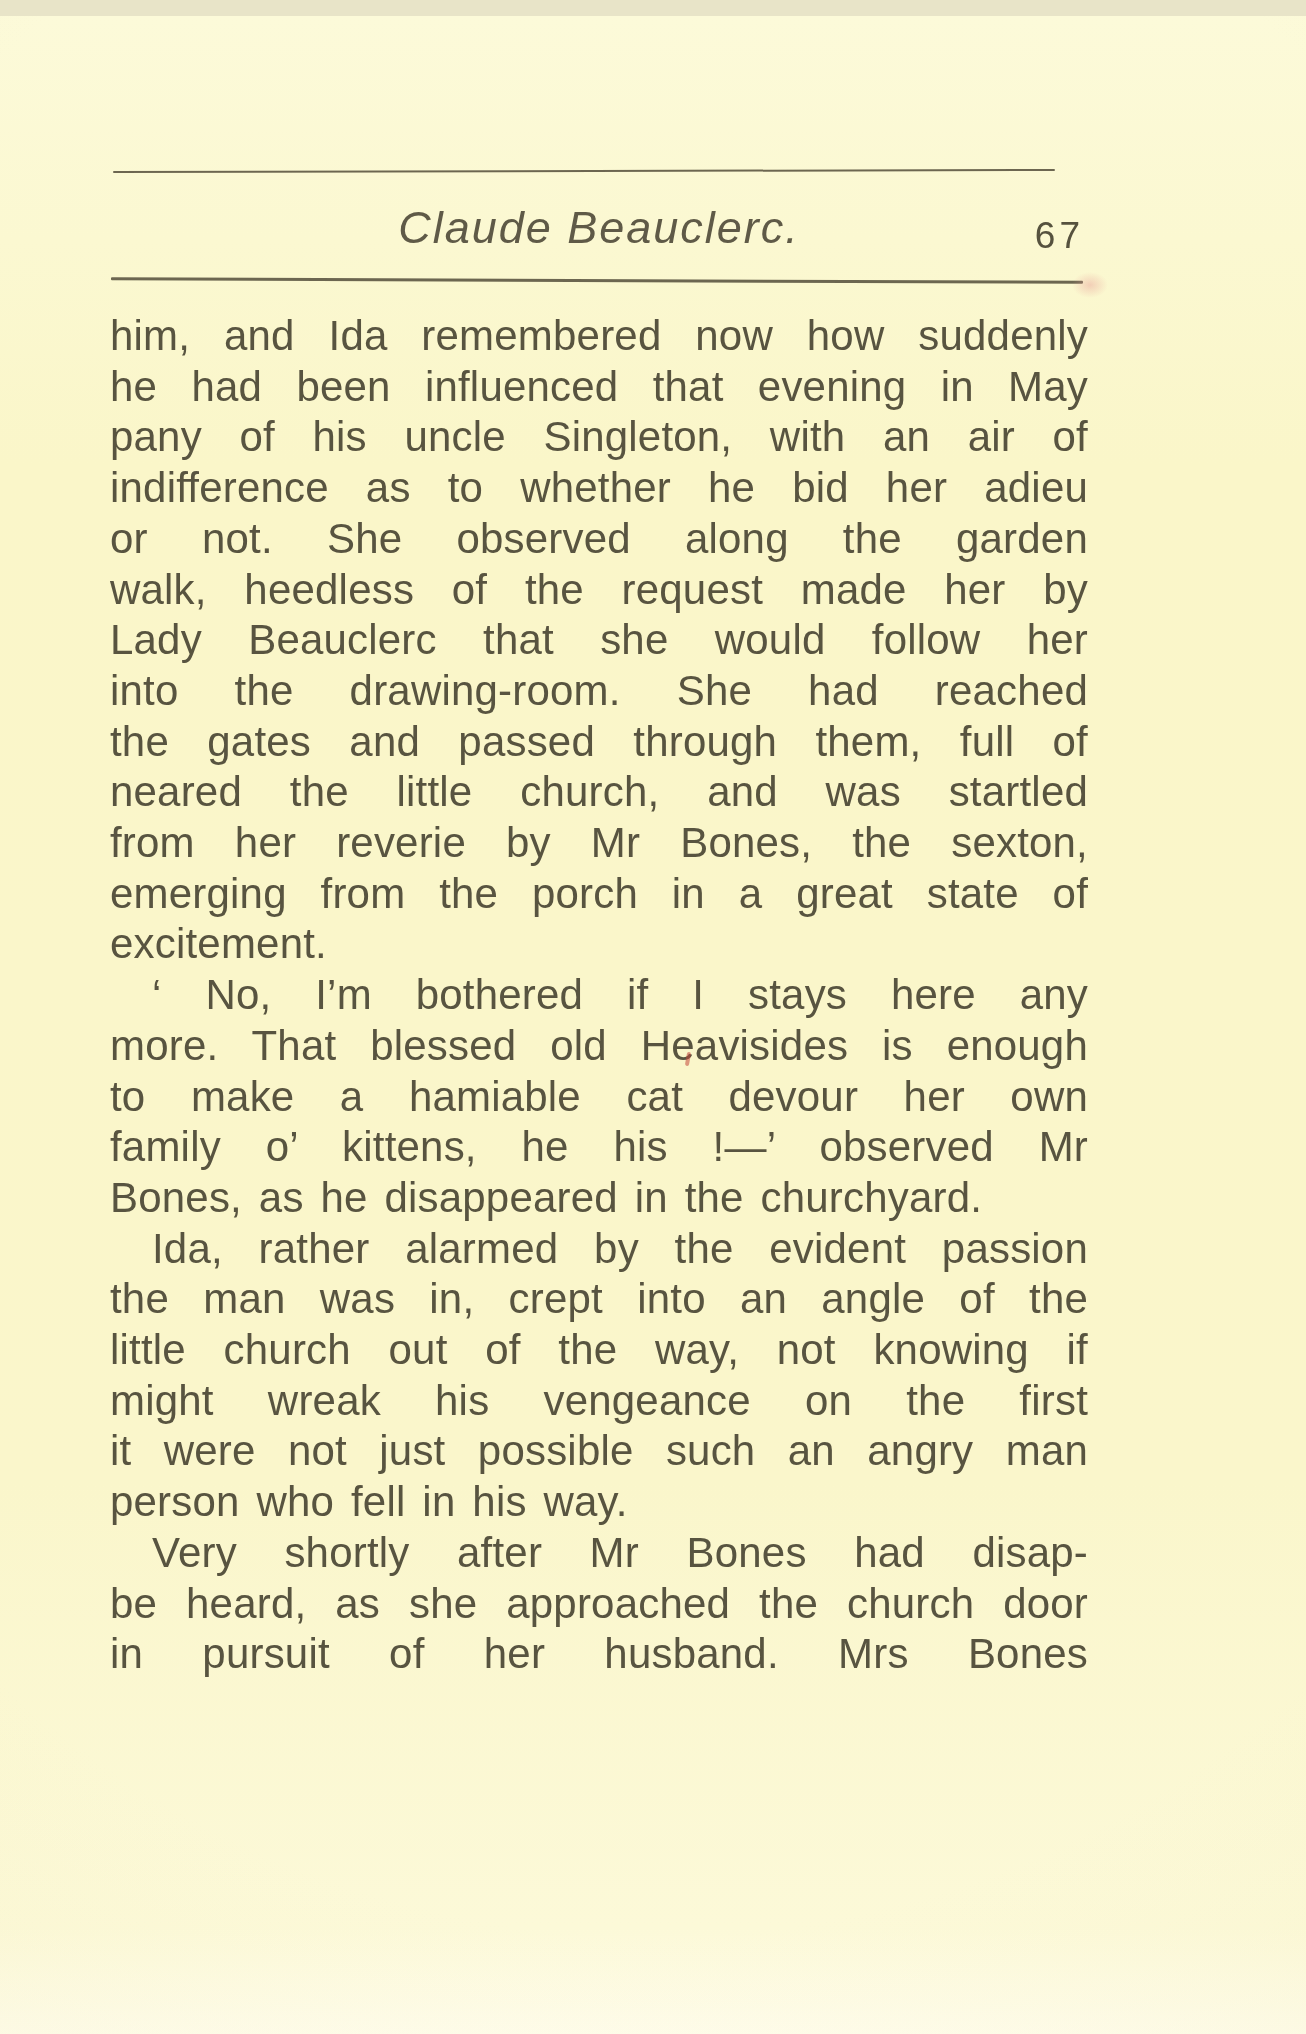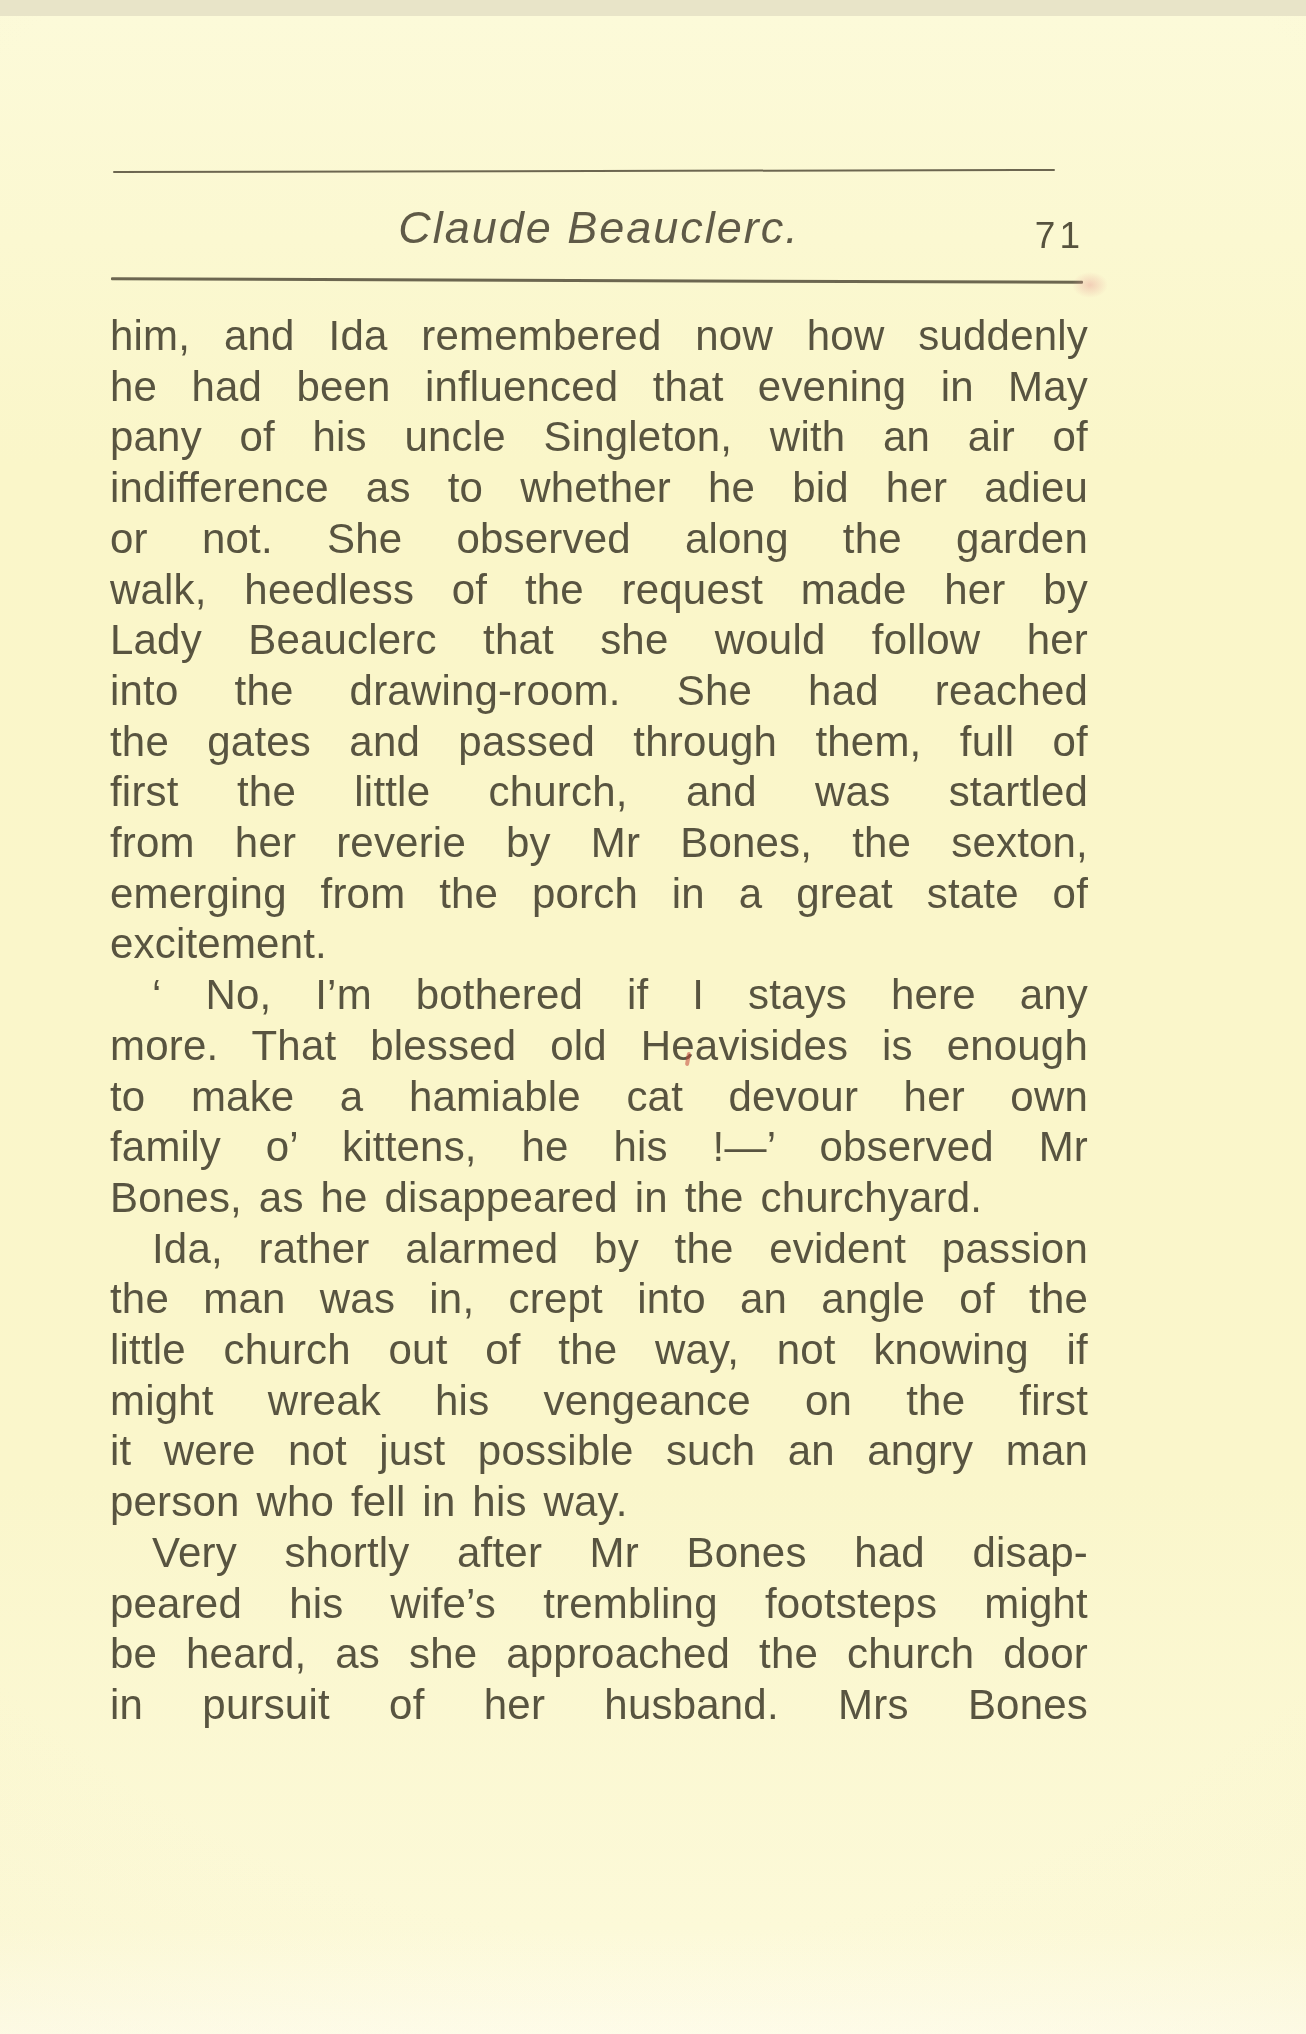--- a/index.html
+++ b/index.html
@@ -70,52 +70,51 @@
 </style>
 </head>
 <body>
 
 <div class="page">
 
   <div class="rule rule-top"></div>
 
   <div class="running-head">
     <div class="running-title">Claude Beauclerc.</div>
-    <div class="page-number">71</div>
+    <div class="page-number">67</div>
   </div>
 
   <div class="rule rule-mid"></div>
 
   <div class="body-text">
       <div class="line">him, and Ida remembered now how suddenly</div>
       <div class="line">he had been influenced that evening in May</div>
       <div class="line">pany of his uncle Singleton, with an air of</div>
       <div class="line">indifference as to whether he bid her adieu</div>
       <div class="line">or not. She observed along the garden</div>
       <div class="line">walk, heedless of the request made her by</div>
       <div class="line">Lady Beauclerc that she would follow her</div>
       <div class="line">into the drawing-room. She had reached</div>
       <div class="line">the gates and passed through them, full of</div>
-      <div class="line">first the little church, and was startled</div>
+      <div class="line">neared the little church, and was startled</div>
       <div class="line">from her reverie by Mr Bones, the sexton,</div>
       <div class="line">emerging from the porch in a great state of</div>
       <div class="line no-just">excitement.</div>
       <div class="line indent">‘ No, I’m bothered if I stays here any</div>
       <div class="line">more. That blessed old Heavisides is enough</div>
       <div class="line">to make a hamiable cat devour her own</div>
       <div class="line">family o’ kittens, he his !—’ observed Mr</div>
       <div class="line no-just">Bones, as he disappeared in the churchyard.</div>
       <div class="line indent">Ida, rather alarmed by the evident passion</div>
       <div class="line">the man was in, crept into an angle of the</div>
       <div class="line">little church out of the way, not knowing if</div>
       <div class="line">might wreak his vengeance on the first</div>
       <div class="line">it were not just possible such an angry man</div>
       <div class="line no-just">person who fell in his way.</div>
       <div class="line indent">Very shortly after Mr Bones had disap-</div>
-      <div class="line">peared his wife’s trembling footsteps might</div>
       <div class="line">be heard, as she approached the church door</div>
       <div class="line">in pursuit of her husband. Mrs Bones</div>
     </div>
 
   <div class="scan-stain"></div>
   <div class="scan-speck"></div>
 
 </div>
 
 </body></html>

